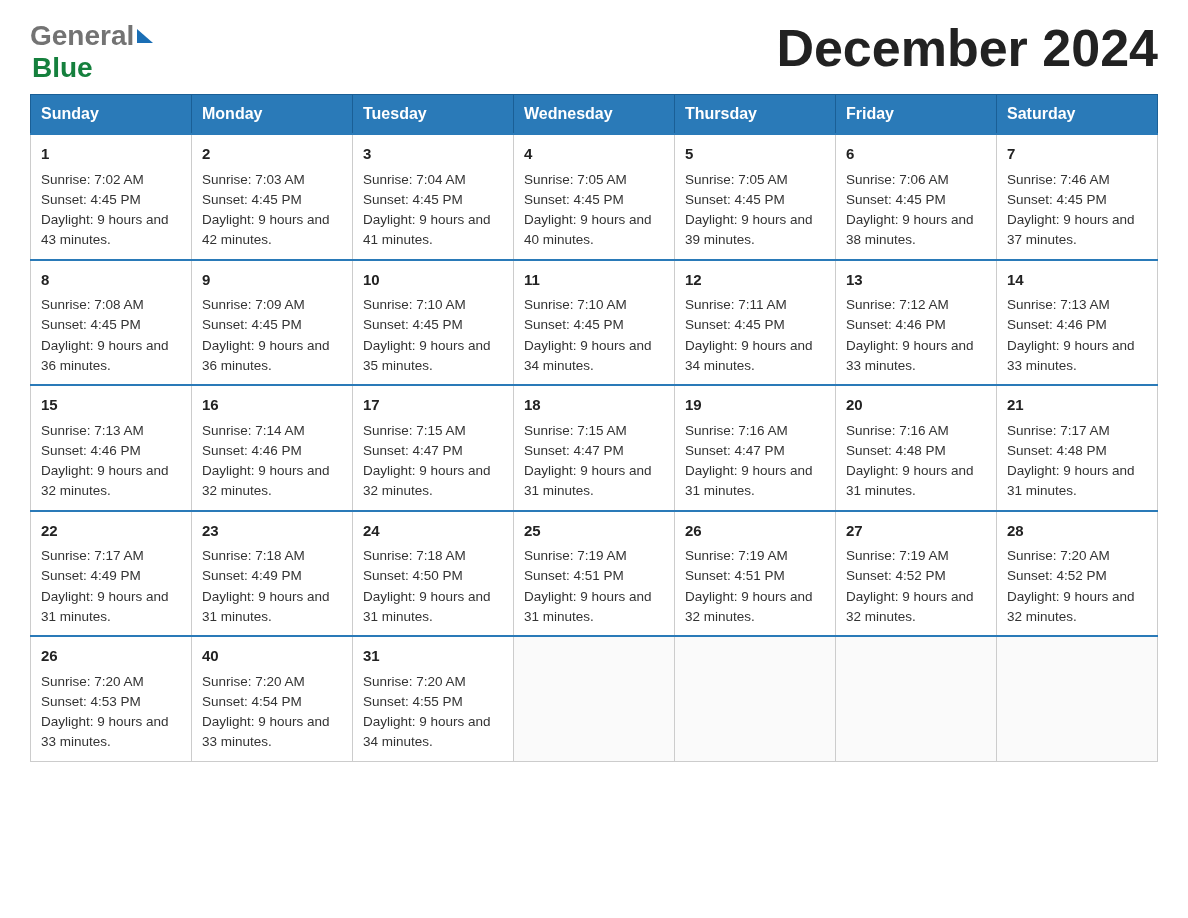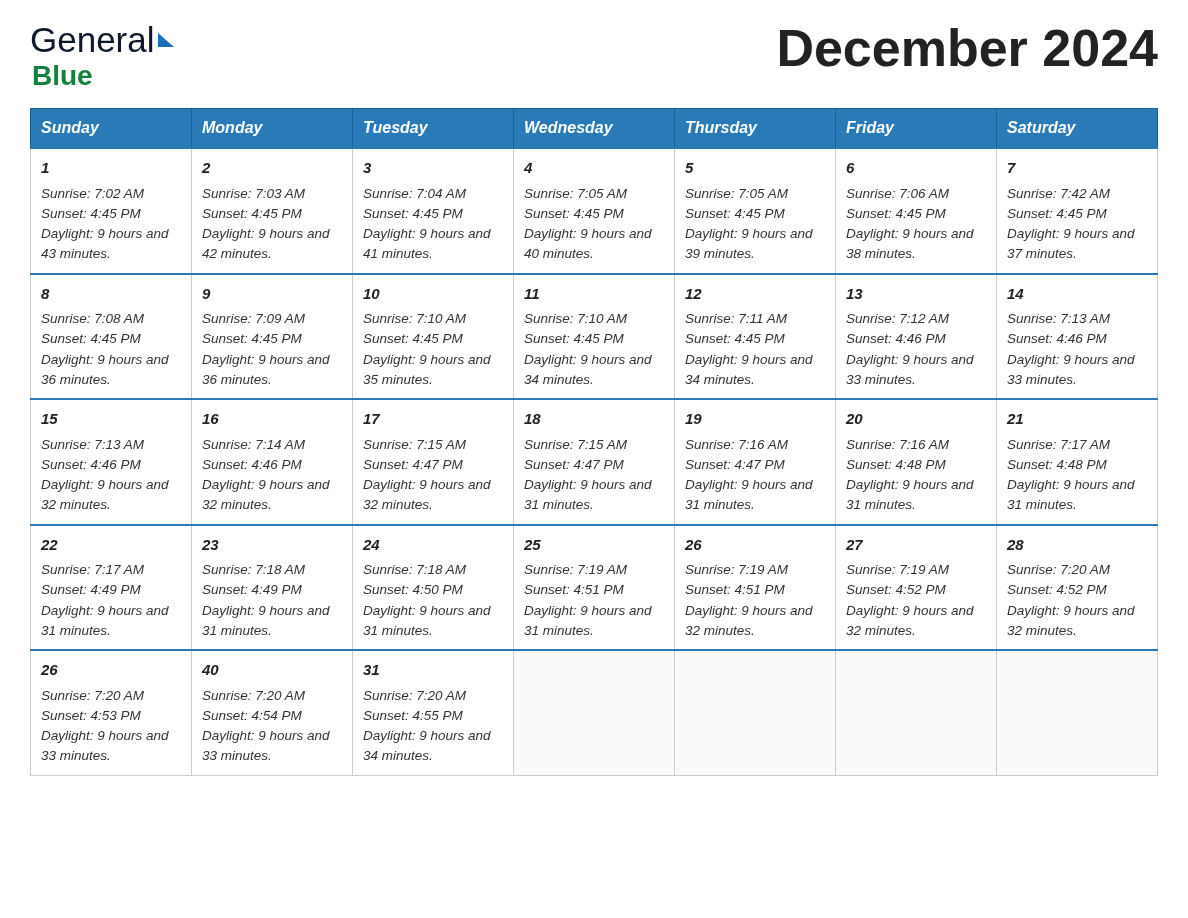--- a/index.html
+++ b/index.html
@@ -26,22 +26,21 @@
       line-height: 1.1;
     }
     .subtitle {
       font-size: 22px;
       color: #333;
       margin-top: 4px;
     }
     .calendar {
       width: 100%;
       border-collapse: collapse;
-      margin-top: 16px;
-      font-style: italic;
+      margin-top: 10px;
     }
     .calendar th {
       background-color: #2a7ab8;
       color: #fff;
       font-size: 16px;
       font-weight: bold;
       padding: 10px 10px;
       text-align: left;
       border: 1px solid #1a5f96;
     }
@@ -71,23 +70,23 @@
     .empty-cell {
       background: #fafafa;
     }
     .logo-wrapper {
       display: flex;
       flex-direction: column;
     }
     .logo-line1 {
       display: flex;
       align-items: center;
-      font-size: 35px;
-      font-weight: normal;
-      color: #0f172a;
+      font-size: 28px;
+      font-weight: bold;
+      color: #737373;
     }
     .logo-arrow {
       display: inline-block;
       width: 0;
       height: 0;
       border-style: solid;
       border-width: 14px 0 0 16px;
       border-color: transparent transparent transparent #1a6eb5;
       margin-left: 3px;
       margin-right: 1px;
@@ -161,21 +160,21 @@
           <span>Daylight: 9 hours and 39 minutes.</span>
         </td>
         <td>
           <span class="day-num">6</span>
           <span>Sunrise: 7:06 AM</span><br>
           <span>Sunset: 4:45 PM</span><br>
           <span>Daylight: 9 hours and 38 minutes.</span>
         </td>
         <td>
           <span class="day-num">7</span>
-          <span>Sunrise: 7:42 AM</span><br>
+          <span>Sunrise: 7:46 AM</span><br>
           <span>Sunset: 4:45 PM</span><br>
           <span>Daylight: 9 hours and 37 minutes.</span>
         </td>
       </tr>
       <tr>
         <td>
           <span class="day-num">8</span>
           <span>Sunrise: 7:08 AM</span><br>
           <span>Sunset: 4:45 PM</span><br>
           <span>Daylight: 9 hours and 36 minutes.</span>

